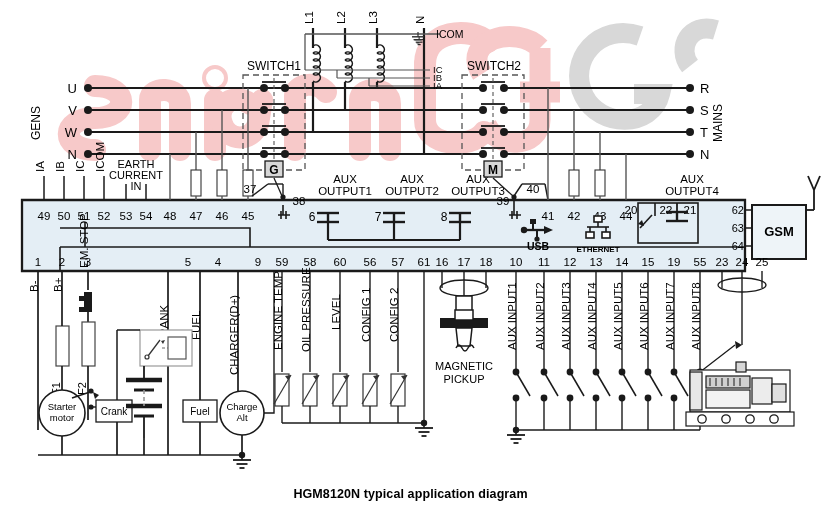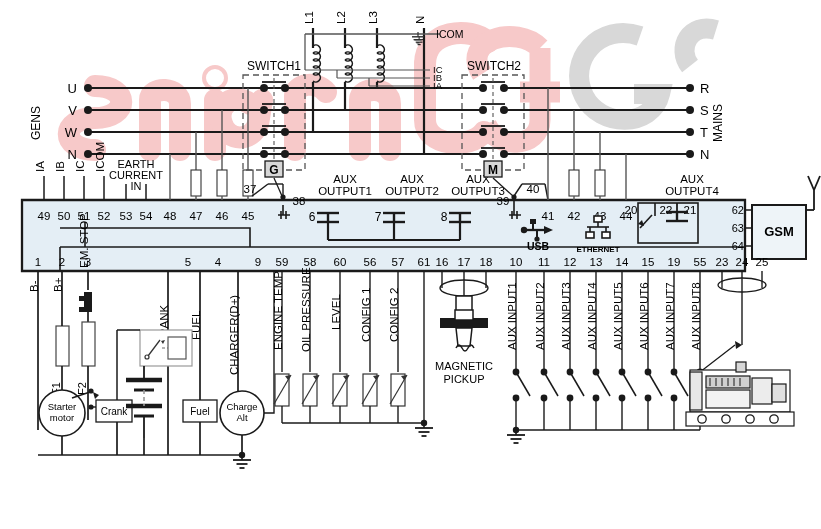--- a/index.html
+++ b/index.html
@@ -613,13 +613,14 @@
           <line x1="716" y1="378" x2="716" y2="386"></line>
         <line x1="722" y1="378" x2="722" y2="386"></line>
           <line x1="728" y1="378" x2="728" y2="386"></line>
         <line x1="734" y1="378" x2="734" y2="386"></line>
           <line x1="740" y1="378" x2="740" y2="386"></line>
       </g>
     </g>
 
   </svg>
 
+  <div class="cap">HGM8120N typical application diagram</div>
 </div>
 
 </body></html>

